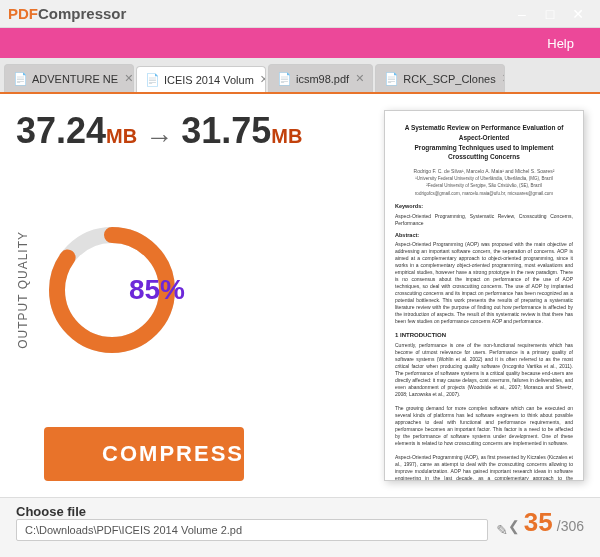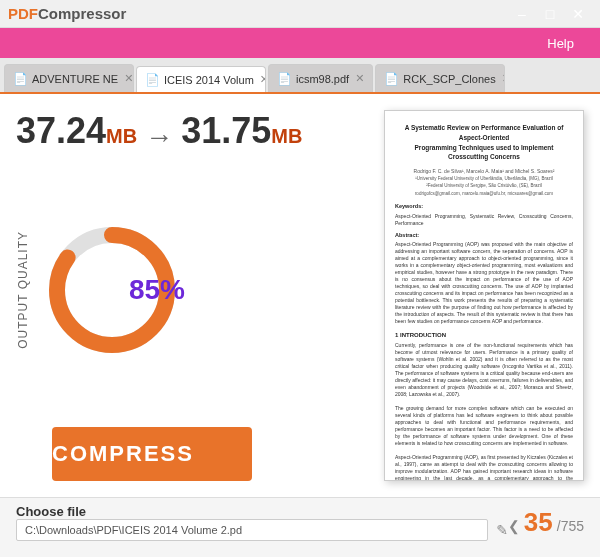--- a/index.html
+++ b/index.html
@@ -190,22 +190,22 @@
       background: #e8732a;
       color: white;
       border: none;
       border-radius: 4px;
       font-size: 22px;
       font-weight: bold;
       letter-spacing: 2px;
       padding: 14px 0;
       width: 200px;
       cursor: pointer;
-      margin: 20px 0 0 36px;
-      text-align: left;
+      margin: 20px 0 0 28px;
+      text-align: right;
     }
 
     
     #right-panel {
       width: 200px;
       border: 1px solid #ccc;
       background: white;
       box-shadow: 2px 2px 8px rgba(0,0,0,0.2);
       overflow: hidden;
       flex-shrink: 0;
@@ -419,16 +419,16 @@
     <div style="flex:1">
       <div id="choose-file-label">Choose file</div>
       <div id="file-path-row">
         <div id="file-path-box">C:\Downloads\PDF\ICEIS 2014 Volume 2.pd</div>
         <span id="edit-icon">✎</span>
       </div>
     </div>
     <div id="page-nav">
       <span id="page-nav-left">❮</span>
       <span id="page-current">35</span>
-      <span id="page-total">/755</span>
+      <span id="page-total">/306</span>
     </div>
   </div>
 </div>
 
 </body></html>

